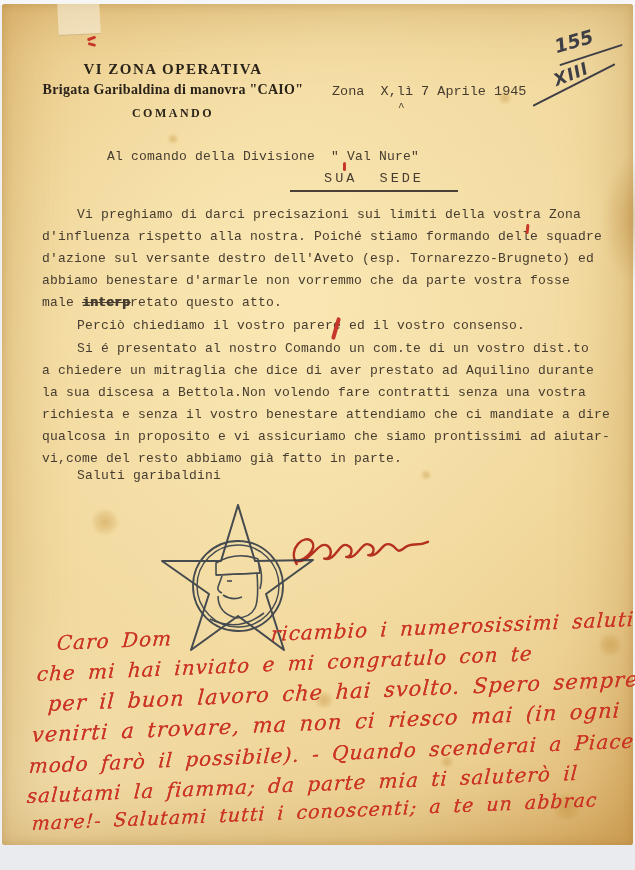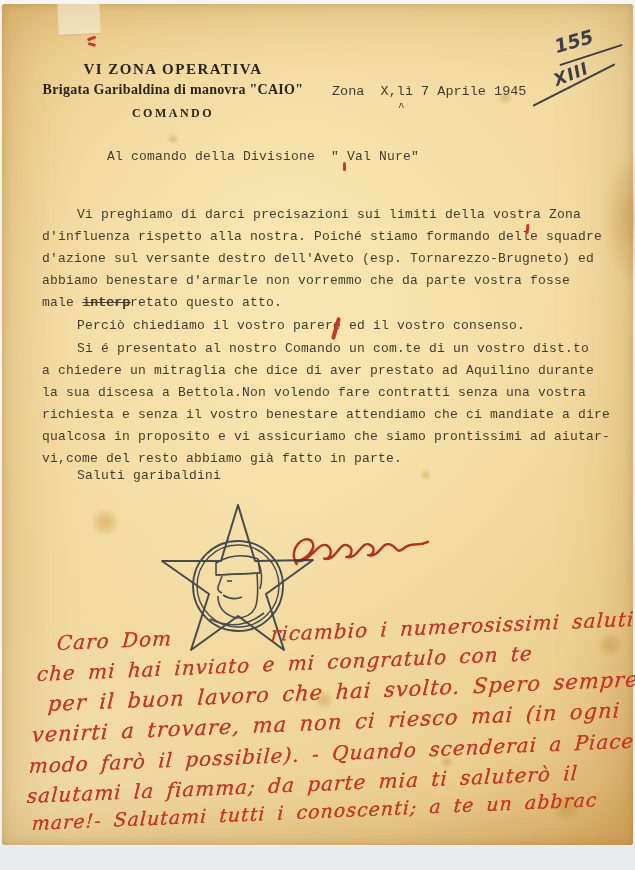--- a/index.html
+++ b/index.html
@@ -48,21 +48,21 @@
   .recipient{position:absolute;left:105px;top:145px;font-size:13px;color:#463c30;}
   .destination{position:absolute;left:288px;top:167px;width:168px;text-align:center;font-size:13.5px;letter-spacing:3px;color:#463c30;padding-bottom:4px;border-bottom:2px solid #4a4036;}
 
   .para{position:absolute;left:40px;width:575px;line-height:22px;}
   .p1{top:200px;}
   .p2{top:311px;}
   .p3{top:334px;}
   .indent{padding-left:35px;}
   .closing{position:absolute;left:75px;top:461px;line-height:22px;}
 
-  .struck{font-weight:normal;text-decoration:line-through;text-shadow:.8px 0 0 #463c30;}
+  .struck{font-weight:bold;text-decoration:line-through;text-shadow:.8px 0 0 #463c30;}
 
   .sigblock{position:absolute;left:252px;top:489px;width:164px;text-align:center;color:#463c30;font-size:13px;line-height:16px;}
 
   
   .redmark{position:absolute;background:#c7382a;border-radius:2px;}
   .rm-slash{left:332px;top:313px;width:4px;height:23px;transform:rotate(16deg);}
   .rm-tick1{left:341px;top:158px;width:2.5px;height:9px;}
   .rm-tick2{left:524px;top:220px;width:2.5px;height:10px;transform:rotate(6deg);}
   .rm-speck-a{left:85px;top:33px;width:9px;height:2.5px;transform:rotate(-20deg);}
   .rm-speck-b{left:86px;top:39px;width:8px;height:2.5px;transform:rotate(15deg);}
@@ -113,20 +113,21 @@
     <div class="lh1 pre">VI ZONA OPERATIVA</div>
     <div class="lh2 pre">Brigata Garibaldina di manovra "CAIO"</div>
     <div class="lh3 pre">COMANDO</div>
   </div>
 
   <div class="dateline pre">Zona  X,lì 7 Aprile 1945</div>
   <div class="date-caret">^</div>
 
   <div class="recipient pre tw">Al comando della Divisione  " Val Nure"</div>
   <div class="redmark rm-tick1"></div>
+  <div class="destination pre">SUA  SEDE</div>
 
   <div class="para p1 tw">
     <div class="pre indent">Vi preghiamo di darci precisazioni sui limiti della vostra Zona</div>
     <div class="pre">d'influenza rispetto alla nostra. Poiché stiamo formando delle squadre</div>
     <div class="pre">d'azione sul versante destro dell'Aveto (esp. Tornarezzo-Brugneto) ed</div>
     <div class="pre">abbiamo benestare d'armarle non vorremmo che da parte vostra fosse</div>
     <div class="pre"><span>male </span><span class="struck">interp</span><span>retato questo atto.</span></div>
   </div>
   <div class="redmark rm-tick2"></div>
 

